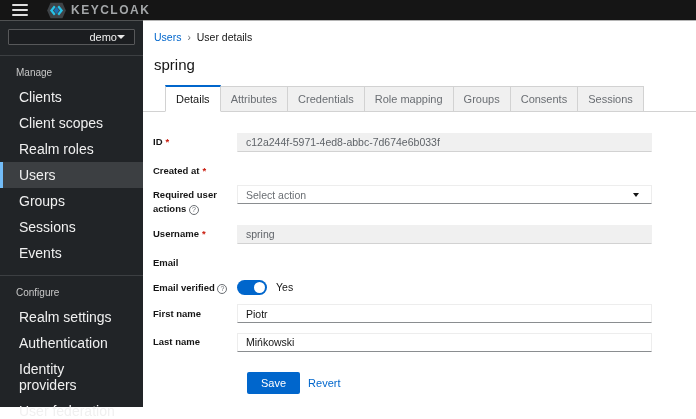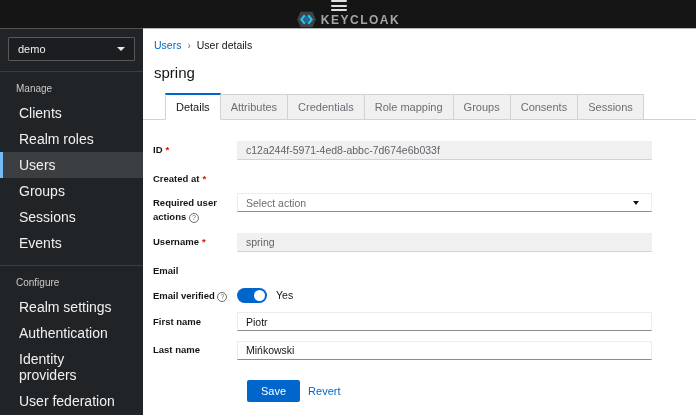--- a/index.html
+++ b/index.html
@@ -1,31 +1,31 @@
 <!DOCTYPE html>
 <html><head>
 <meta charset="utf-8">
 <style>
   * { margin:0; padding:0; box-sizing:border-box; }
   html,body { width:696px; height:419px; overflow:hidden; }
   body { font-family:"Liberation Sans", sans-serif; background:#fff; color:#151515; }
 
   
-  .masthead { height:28px; background:#151515; display:flex; align-items:center; padding:0 12px; box-shadow:0 1px 0 rgba(120,120,120,.55); position:relative; z-index:5;flex-direction:column; }
+  .masthead { height:20px; background:#151515; display:flex; align-items:center; padding:0 12px; box-shadow:0 1px 0 rgba(120,120,120,.55); position:relative; z-index:5; }
   .hamburger { width:16px; height:12px; display:flex; flex-direction:column; justify-content:space-between; cursor:pointer; margin-right:18px; }
   .hamburger span { display:block; height:2px; background:#e0e0e0; border-radius:1px; }
   .brand { display:flex; align-items:center; gap:4px; }
   .brand-text { color:#a3a6a8; font-size:12px; font-weight:bold; letter-spacing:1.5px; }
 
   
   .layout { display:flex; height:387px; }
 
   
   .sidebar { width:143px; background:#212427; flex:none; color:#e8e8e8; }
-  .realm-select { margin:9px 8px 0 8px; height:24px; border:1px solid #57585a; background:#1b1d20; color:#f0f0f0; font-size:11px; display:flex; align-items:center; justify-content:space-between; padding:0 9px; cursor:pointer; border-radius:1px; }
+  .realm-select { margin:9px 8px 0 8px; height:16px; border:1px solid #57585a; background:#1b1d20; color:#f0f0f0; font-size:11px; display:flex; align-items:center; justify-content:flex-end; padding:0 9px; cursor:pointer; border-radius:1px; }
   .caret-down { width:0; height:0; border-left:4px solid transparent; border-right:4px solid transparent; border-top:4px solid #e8e8e8; }
   .realm-divider { border-bottom:1px solid #3c3f42; margin-top:10px; }
   .nav-group-title { font-size:10px; color:#c8c8c8; padding:11px 16px 6px 16px; }
   .nav-item { font-size:14px; color:#f0f0f0; padding:5px 20px 5px 16px; border-left:3px solid transparent; cursor:pointer; }
   .nav-item.active { background:#3c3f42; border-left:3px solid #73bcf7; }
   .nav-section-divider { border-top:1px solid #3c3f42; margin-top:9px; }
 
   
   .main { flex:1; background:#fff; overflow:hidden; }
   .breadcrumb { font-size:10.5px; padding:11px 0 0 11px; display:flex; align-items:center; gap:6px; }
@@ -86,20 +86,21 @@
 <div class="layout">
   <nav class="sidebar">
     <div class="realm-select">
       <span>demo</span>
       <span class="caret-down"></span>
     </div>
     <div class="realm-divider"></div>
 
     <div class="nav-group-title">Manage</div>
     <div class="nav-item">Clients</div>
+    <div class="nav-item">Client scopes</div>
     <div class="nav-item">Realm roles</div>
     <div class="nav-item active">Users</div>
     <div class="nav-item">Groups</div>
     <div class="nav-item">Sessions</div>
     <div class="nav-item">Events</div>
 
     <div class="nav-section-divider"></div>
     <div class="nav-group-title">Configure</div>
     <div class="nav-item">Realm settings</div>
     <div class="nav-item">Authentication</div>

